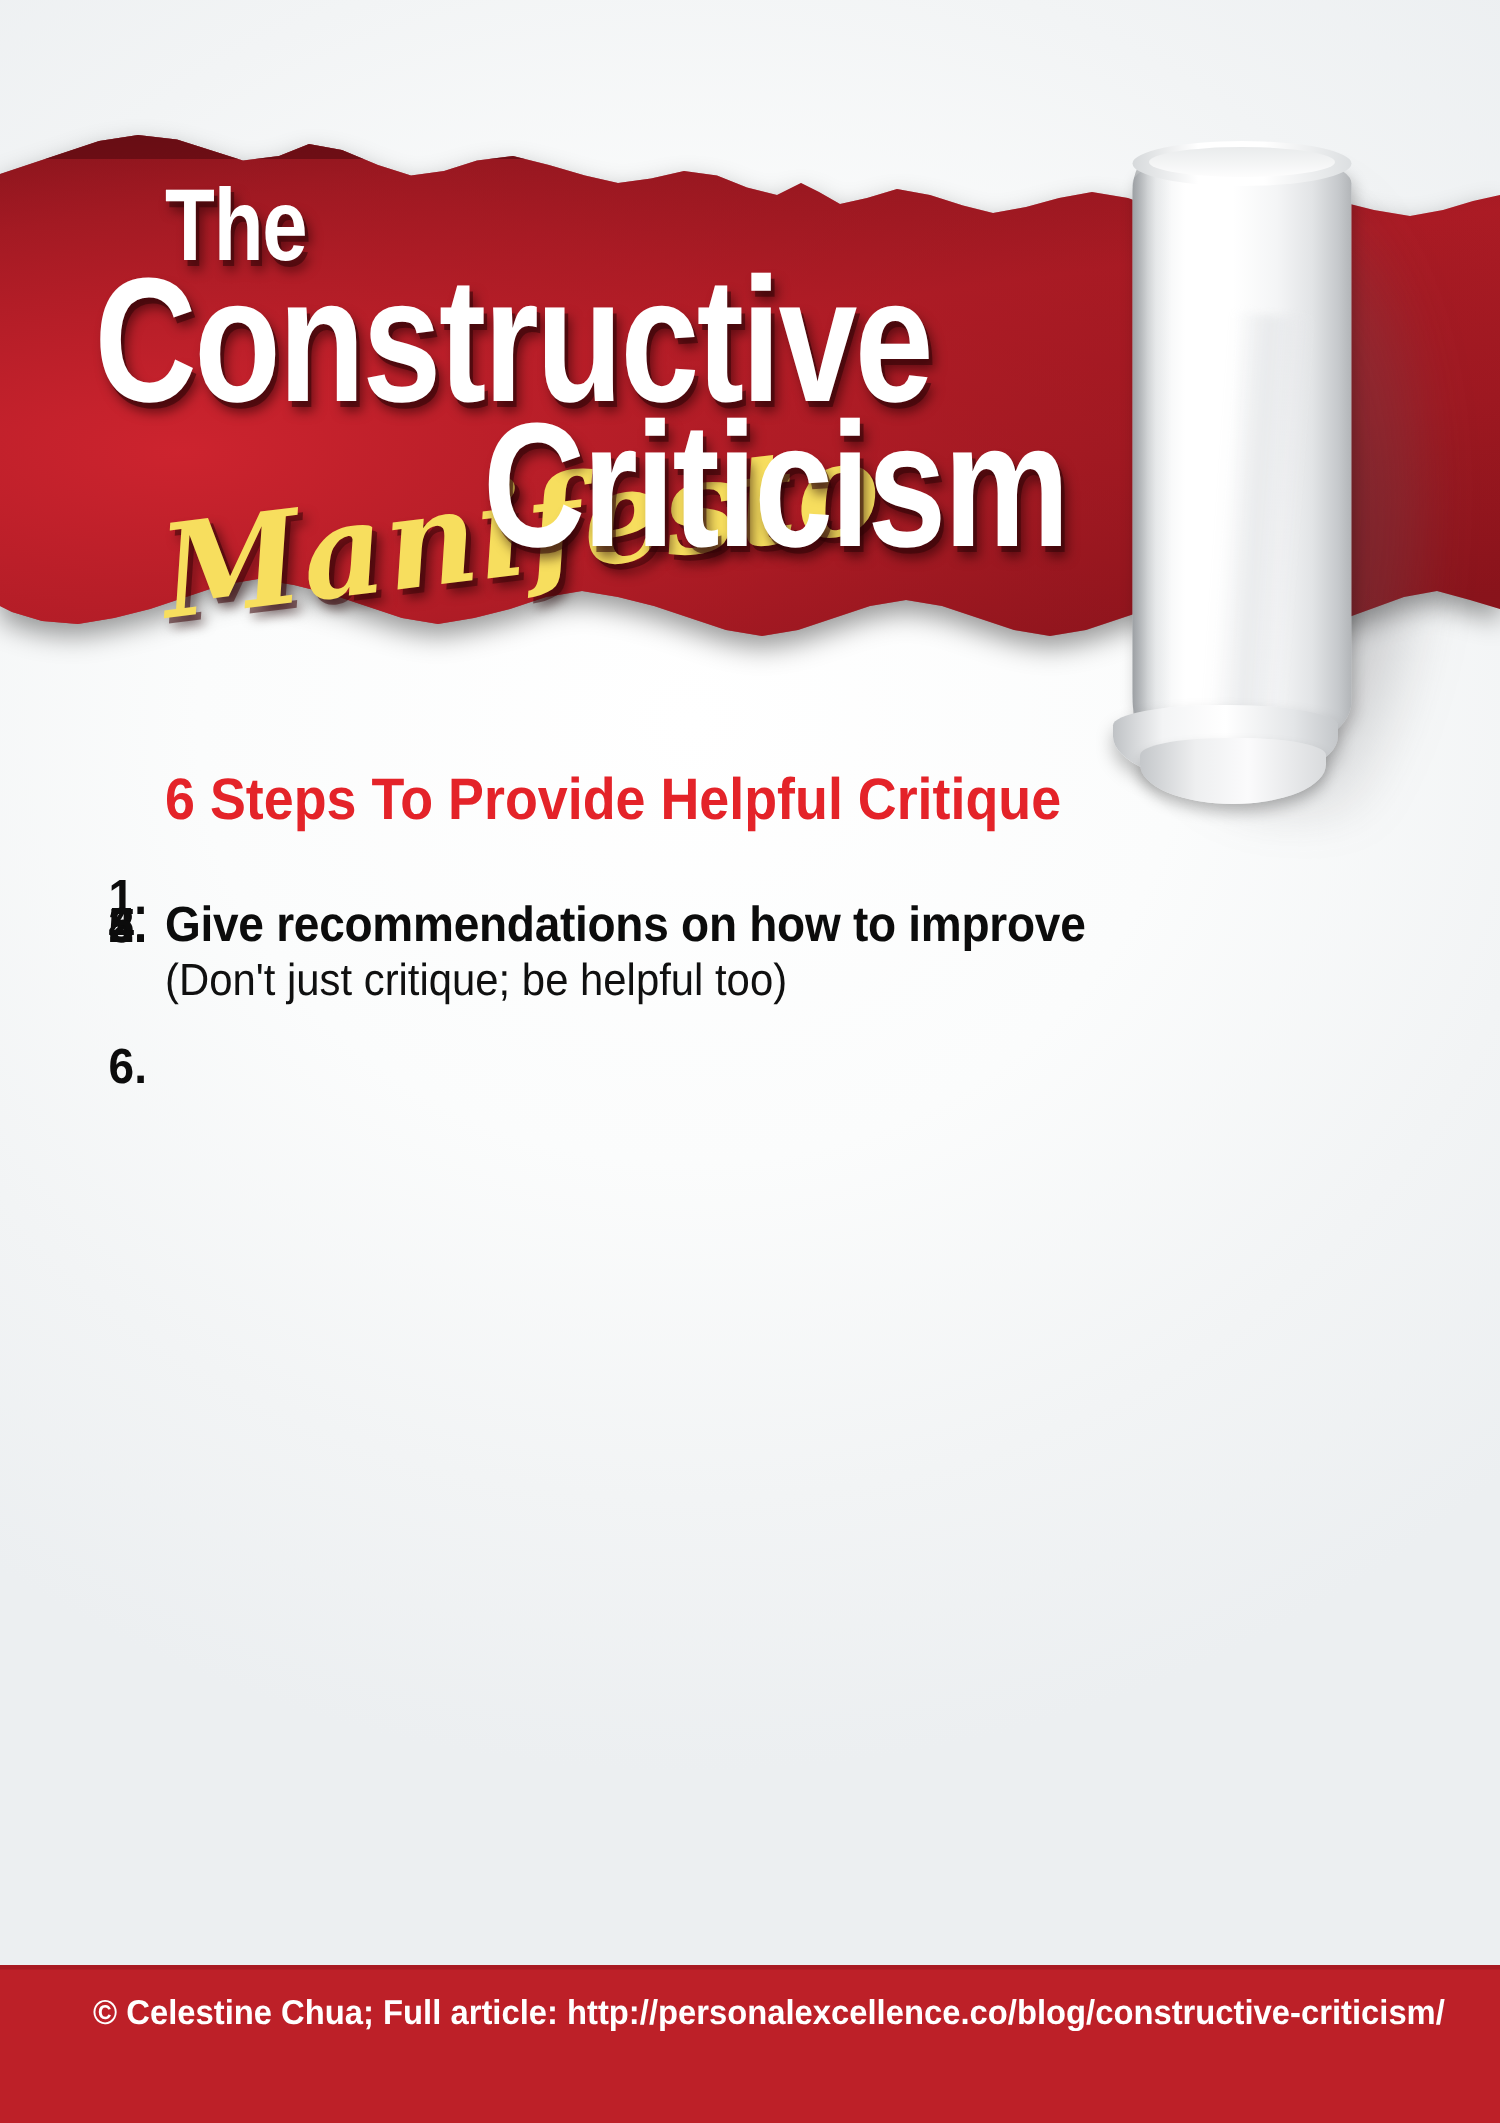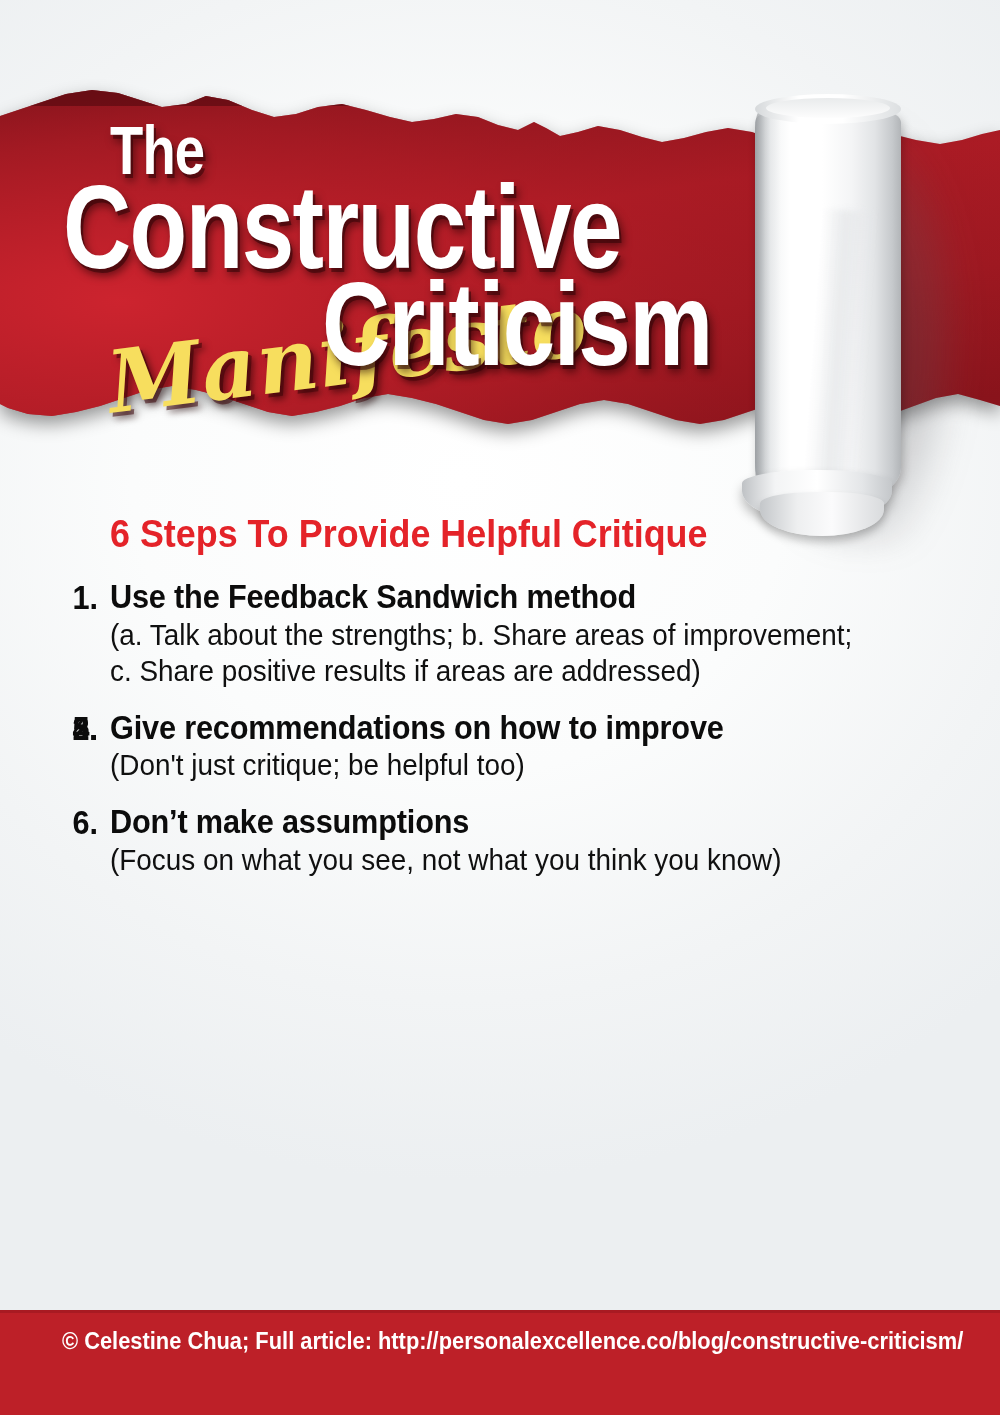--- a/index.html
+++ b/index.html
@@ -353,27 +353,20 @@
     <div class="curl-bottom-a"></div>
     <div class="curl-bottom-b"></div>
   </div>
 
   <div class="subtitle">6 Steps To Provide Helpful Critique</div>
 
   <div class="steps">
 
     <div class="step">
       <div class="step-num">1.</div>
-      <div class="step-body">
-        <div class="step-title">Use the Feedback Sandwich method</div>
-        <div class="step-sub">
-          <div>(a. Talk about the strengths; b. Share areas of improvement;</div>
-          <div>c. Share positive results if areas are addressed)</div>
-        </div>
-      </div>
     </div>
 
     <div class="step">
       <div class="step-num">2.</div>
     </div>
 
     <div class="step">
       <div class="step-num">3.</div>
     </div>
 
@@ -386,26 +379,20 @@
       <div class="step-body">
         <div class="step-title">Give recommendations on how to improve</div>
         <div class="step-sub">
           <div>(Don't just critique; be helpful too)</div>
         </div>
       </div>
     </div>
 
     <div class="step">
       <div class="step-num">6.</div>
-      <div class="step-body">
-        <div class="step-title">Don’t make assumptions</div>
-        <div class="step-sub">
-          <div>(Focus on what you see, not what you think you know)</div>
-        </div>
-      </div>
     </div>
 
   </div>
 
   <div class="footer">
     <div class="footer-line"></div>
     <div class="footer-text">© Celestine Chua; Full article: http://personalexcellence.co/blog/constructive-criticism/</div>
   </div>
 
 </div>

